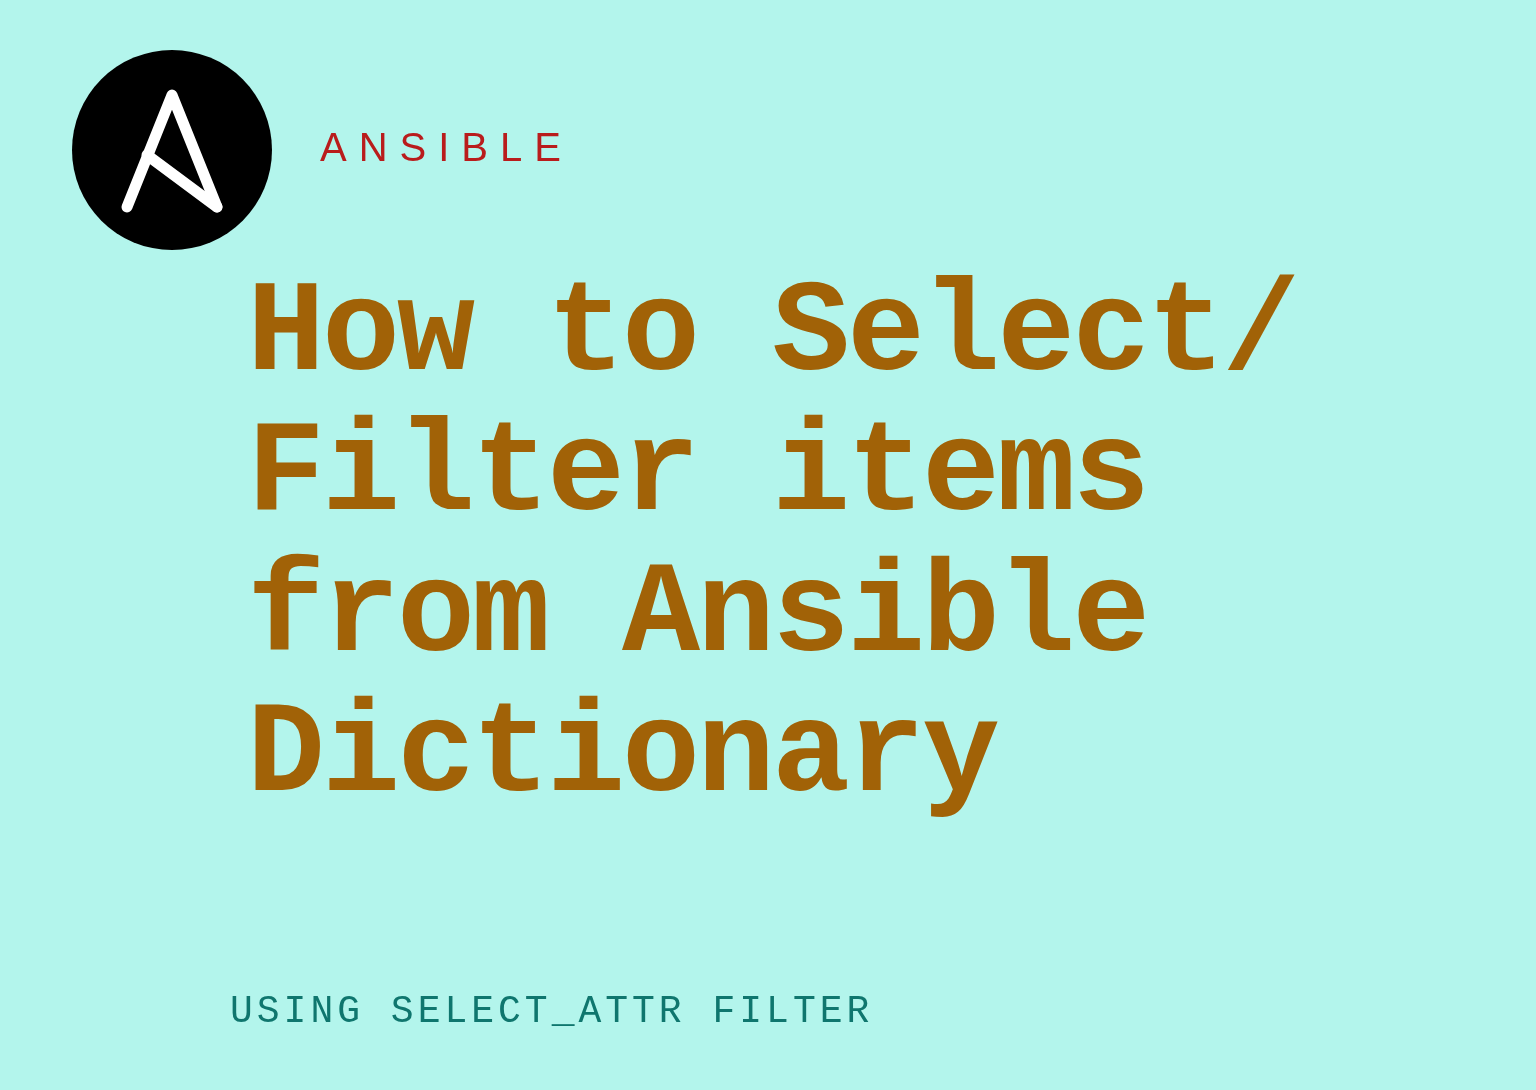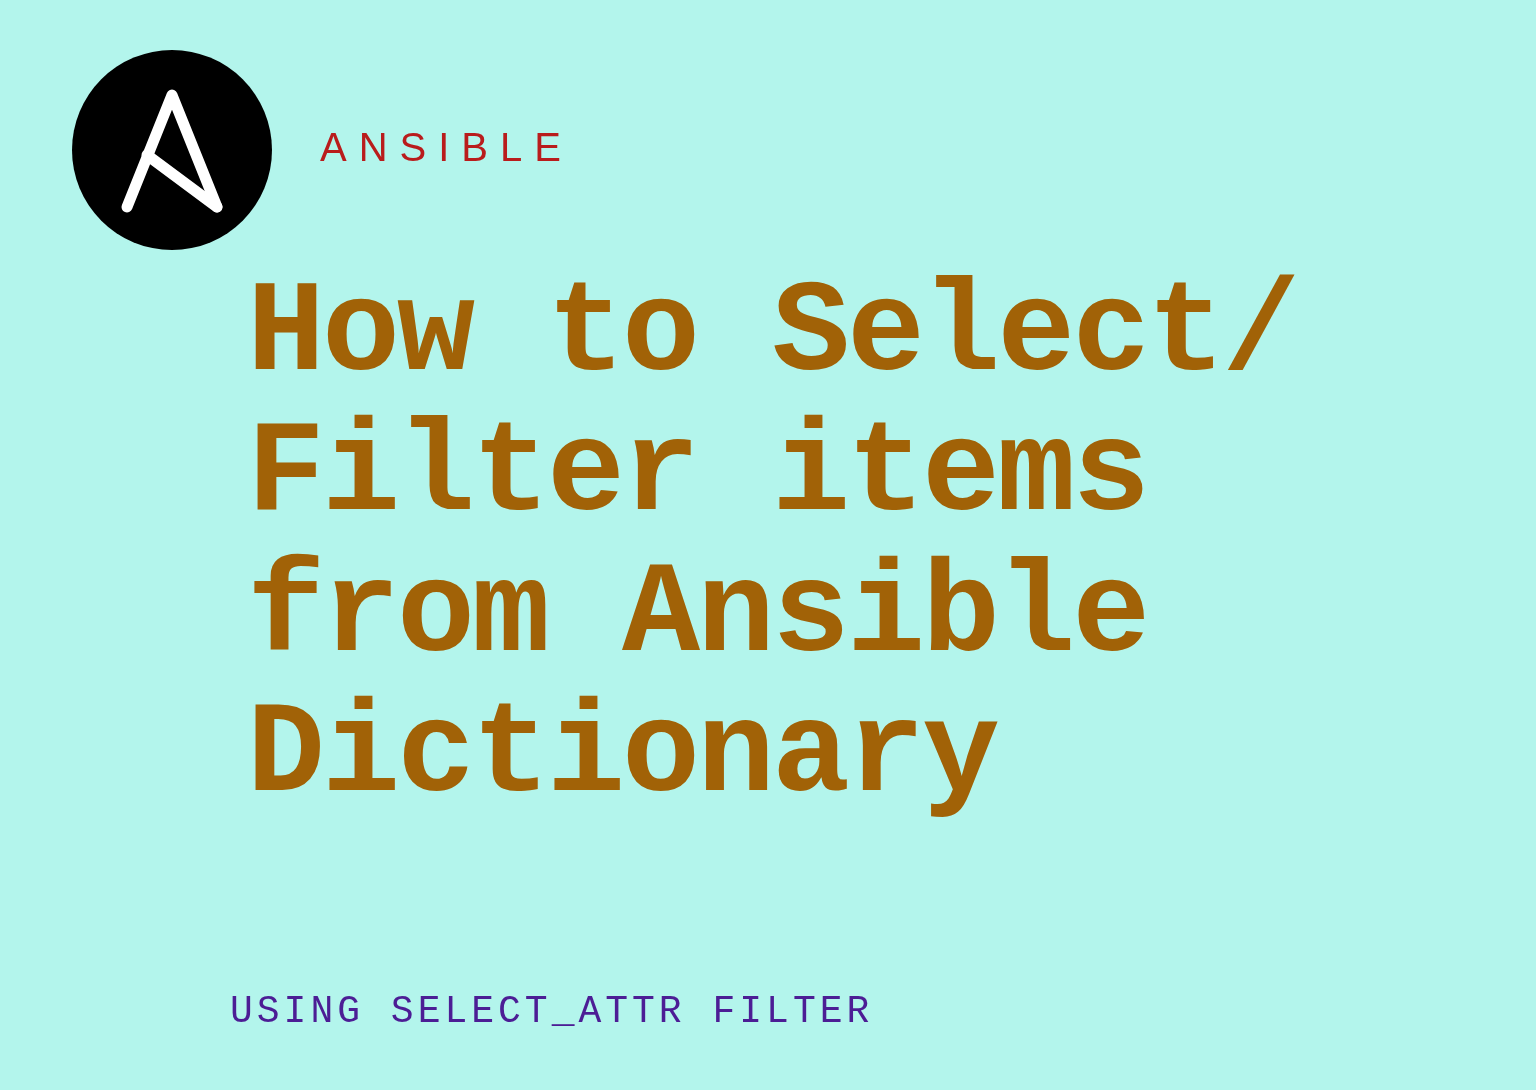--- a/index.html
+++ b/index.html
@@ -51,21 +51,21 @@
       letter-spacing: -3px;
       margin-left: 17px;
     }
     .subtitle {
       position: absolute;
       top: 990px;
       left: 230px;
       font-family: "Courier New", Courier, monospace;
       font-size: 38px;
       letter-spacing: 4px;
-      color: #4c1d95;
+      color: #0f766e;
     }
   </style>
 </head>
 <body>
 
 <div class="logo-container">
   <svg class="logo-svg" viewBox="0 0 110 130">
     <path d="M 55 5 L 105 125 L 95 125 L 55 30 L 25 100 L 80 60 L 95 125 L 5 125 Z" fill="none" stroke="#FFFFFF" stroke-width="10" stroke-linejoin="round" stroke-linecap="round" style="display:none;"></path>
     <path d="M 55 8 L 8 122 L 20 122 L 55 35 L 78 92 L 30 58 L 30 58" fill="none"></path>
     <g stroke="#FFFFFF" stroke-width="11" fill="none" stroke-linecap="round" stroke-linejoin="round">

